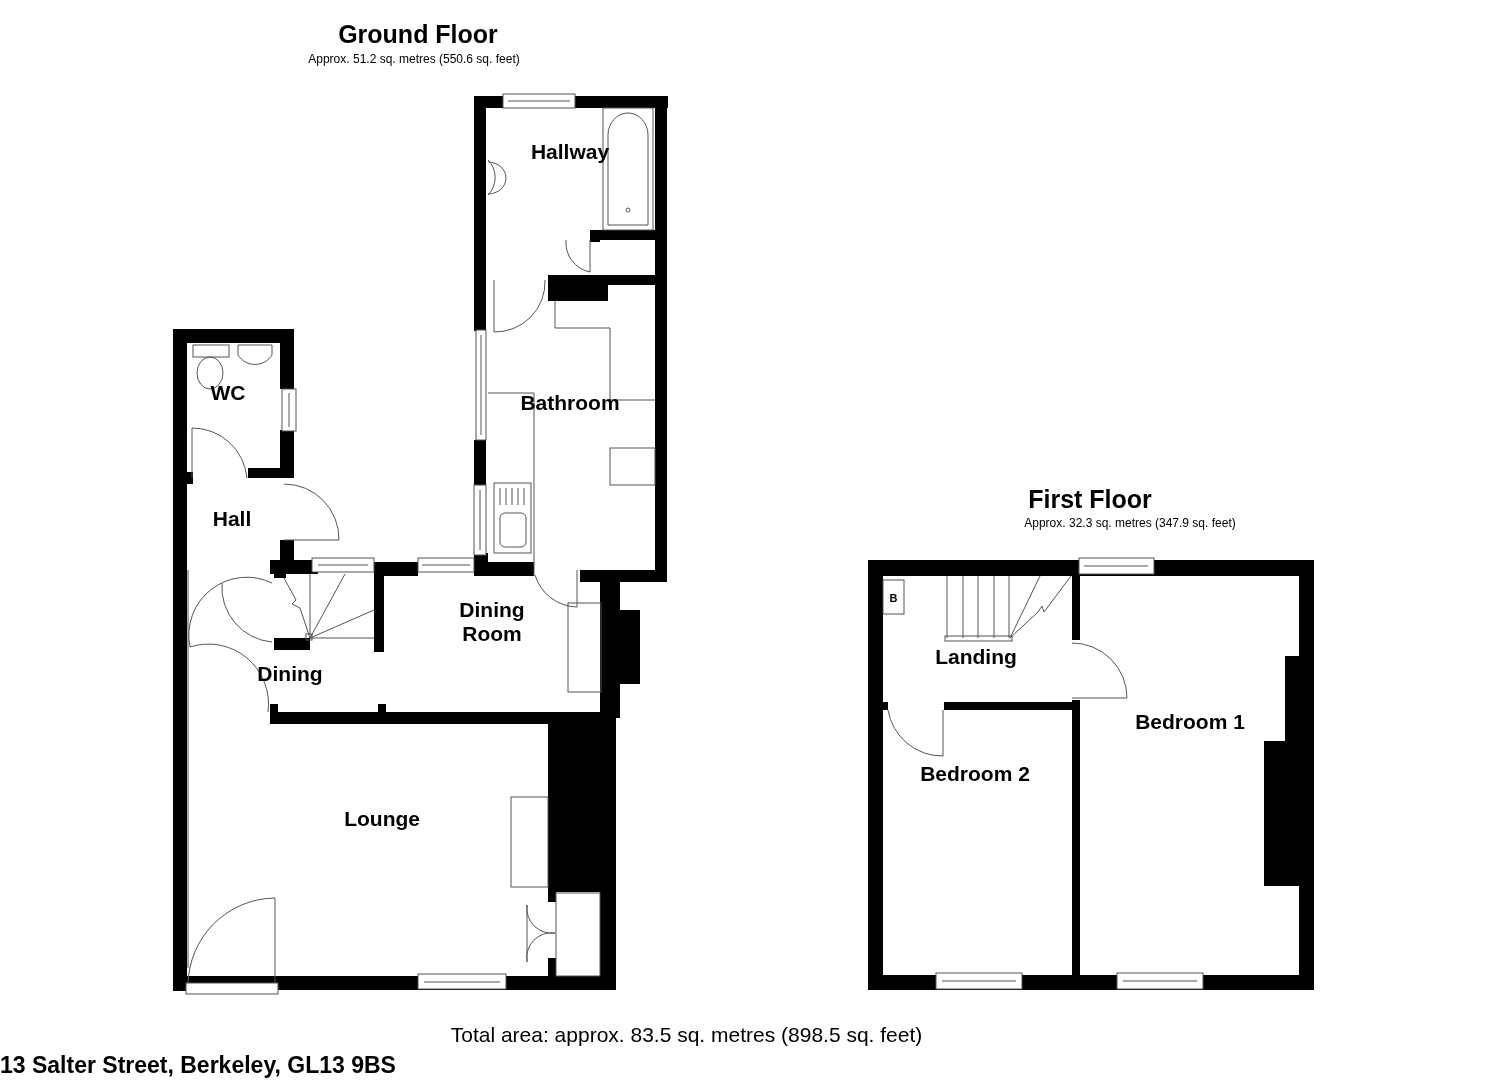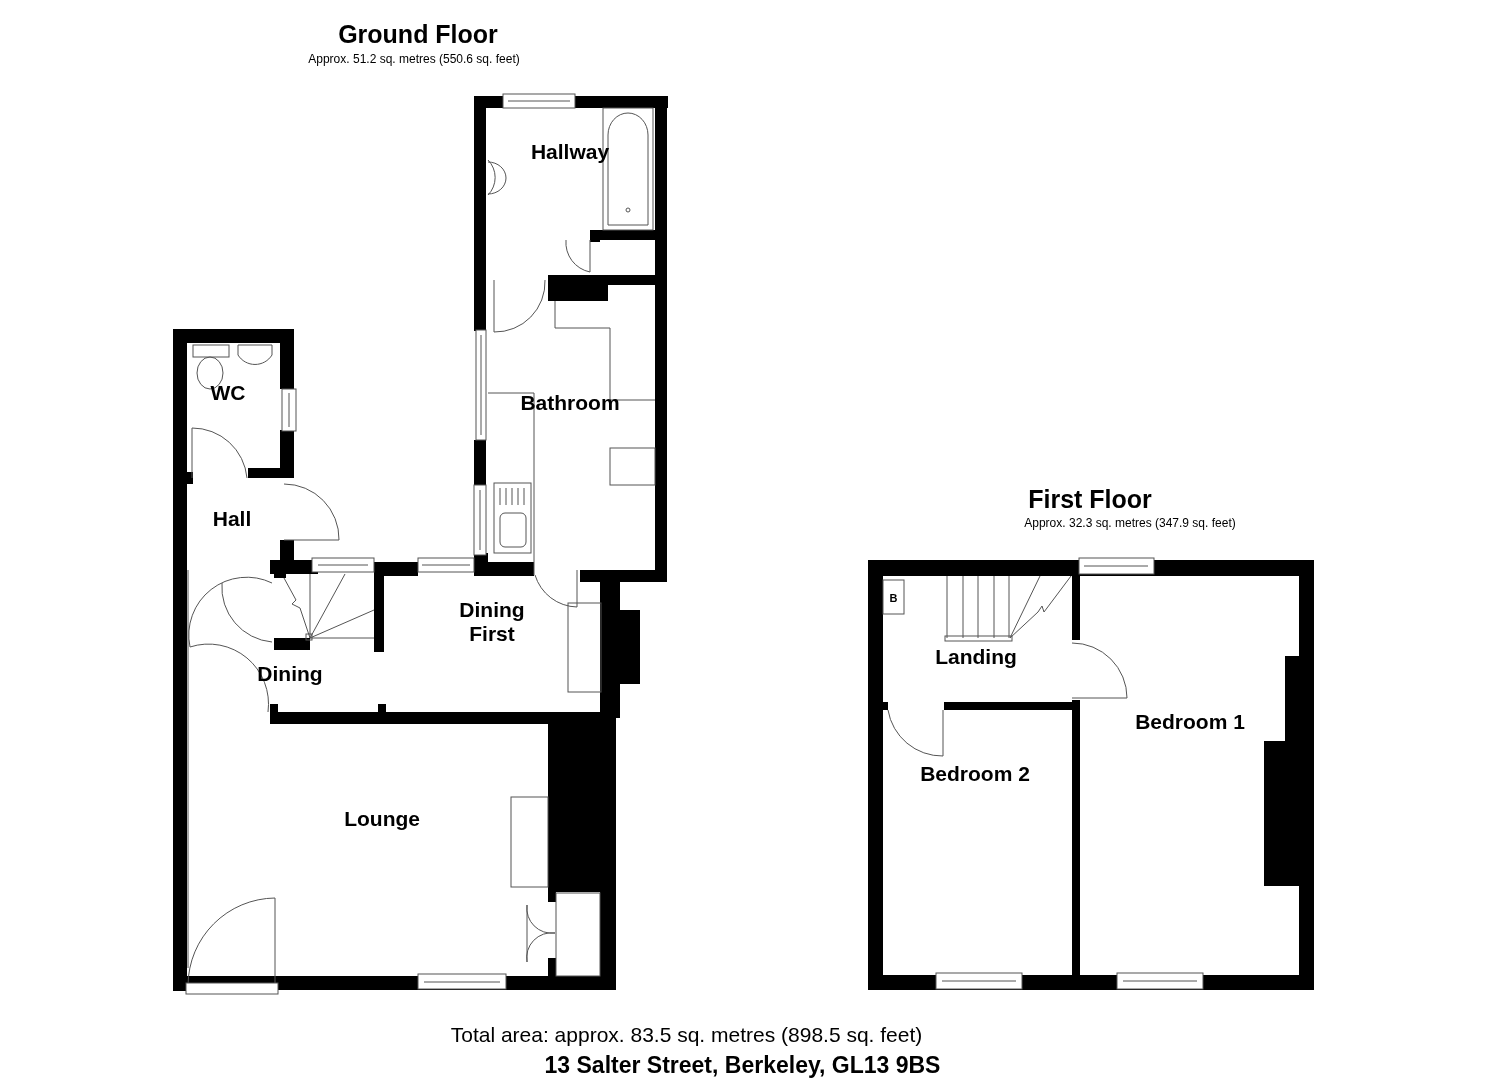--- a/index.html
+++ b/index.html
@@ -6,21 +6,21 @@
   body { width:1485px; height:1080px; position:relative; overflow:hidden;
          font-family:"Liberation Sans", sans-serif; color:#000; }
   svg.plan { position:absolute; left:0; top:0; }
   .w { fill:#000; }
   .ln { fill:none; stroke:#555; stroke-width:1; }
   .win { fill:#fff; stroke:#555; stroke-width:1; }
   .lbl { position:absolute; font-weight:bold; font-size:21px; text-align:center; line-height:24px; white-space:nowrap; }
   .ttl { position:absolute; font-weight:bold; font-size:25px; text-align:center; white-space:nowrap; }
   .sub { position:absolute; font-size:12px; text-align:center; white-space:nowrap; }
   .foot1 { position:absolute; font-size:21px; text-align:center; white-space:nowrap; left:0; width:1373px; top:1023px; }
-  .foot2 { position:absolute; font-size:23px; font-weight:bold; text-align:center; white-space:nowrap; left:0; width:1485px; top:1052px; }
+  .foot2 { position:absolute; font-size:23px; font-weight:bold; white-space:nowrap; left:0; width:1485px; top:1052px; }
 </style>
 </head>
 <body>
 
 <svg class="plan" width="1485" height="1080" viewBox="0 0 1485 1080">
 
   <g>
 
     <rect class="w" x="474" y="96" width="194" height="12"></rect>
     <rect class="w" x="474" y="96" width="12" height="235"></rect>
@@ -186,21 +186,21 @@
 </svg>
 
 <div class="ttl" style="left:268px;width:300px;top:20px;">Ground Floor</div>
 <div class="sub" style="left:264px;width:300px;top:52px;">Approx. 51.2 sq. metres (550.6 sq. feet)</div>
 
 <div class="lbl" style="left:500px;width:140px;top:140px;">Hallway</div>
 <div class="lbl" style="left:198px;width:60px;top:381px;">WC</div>
 <div class="lbl" style="left:515px;width:110px;top:391px;">Bathroom</div>
 <div class="lbl" style="left:200px;width:64px;top:507px;">Hall</div>
 <div class="lbl" style="left:440px;width:104px;top:598px;">Dining</div>
-<div class="lbl" style="left:440px;width:104px;top:622px;">First</div>
+<div class="lbl" style="left:440px;width:104px;top:622px;">Room</div>
 <div class="lbl" style="left:236px;width:108px;top:662px;">Dining</div>
 <div class="lbl" style="left:310px;width:110px;top:807px;text-align:right;">Lounge</div>
 
 <div class="ttl" style="left:940px;width:300px;top:485px;">First Floor</div>
 <div class="sub" style="left:980px;width:300px;top:516px;">Approx. 32.3 sq. metres (347.9 sq. feet)</div>
 
 <div class="lbl" style="left:883px;width:21px;top:586px;font-size:11px;">B</div>
 <div class="lbl" style="left:916px;width:120px;top:645px;">Landing</div>
 <div class="lbl" style="left:1120px;width:140px;top:710px;">Bedroom 1</div>
 <div class="lbl" style="left:905px;width:140px;top:762px;">Bedroom 2</div>

